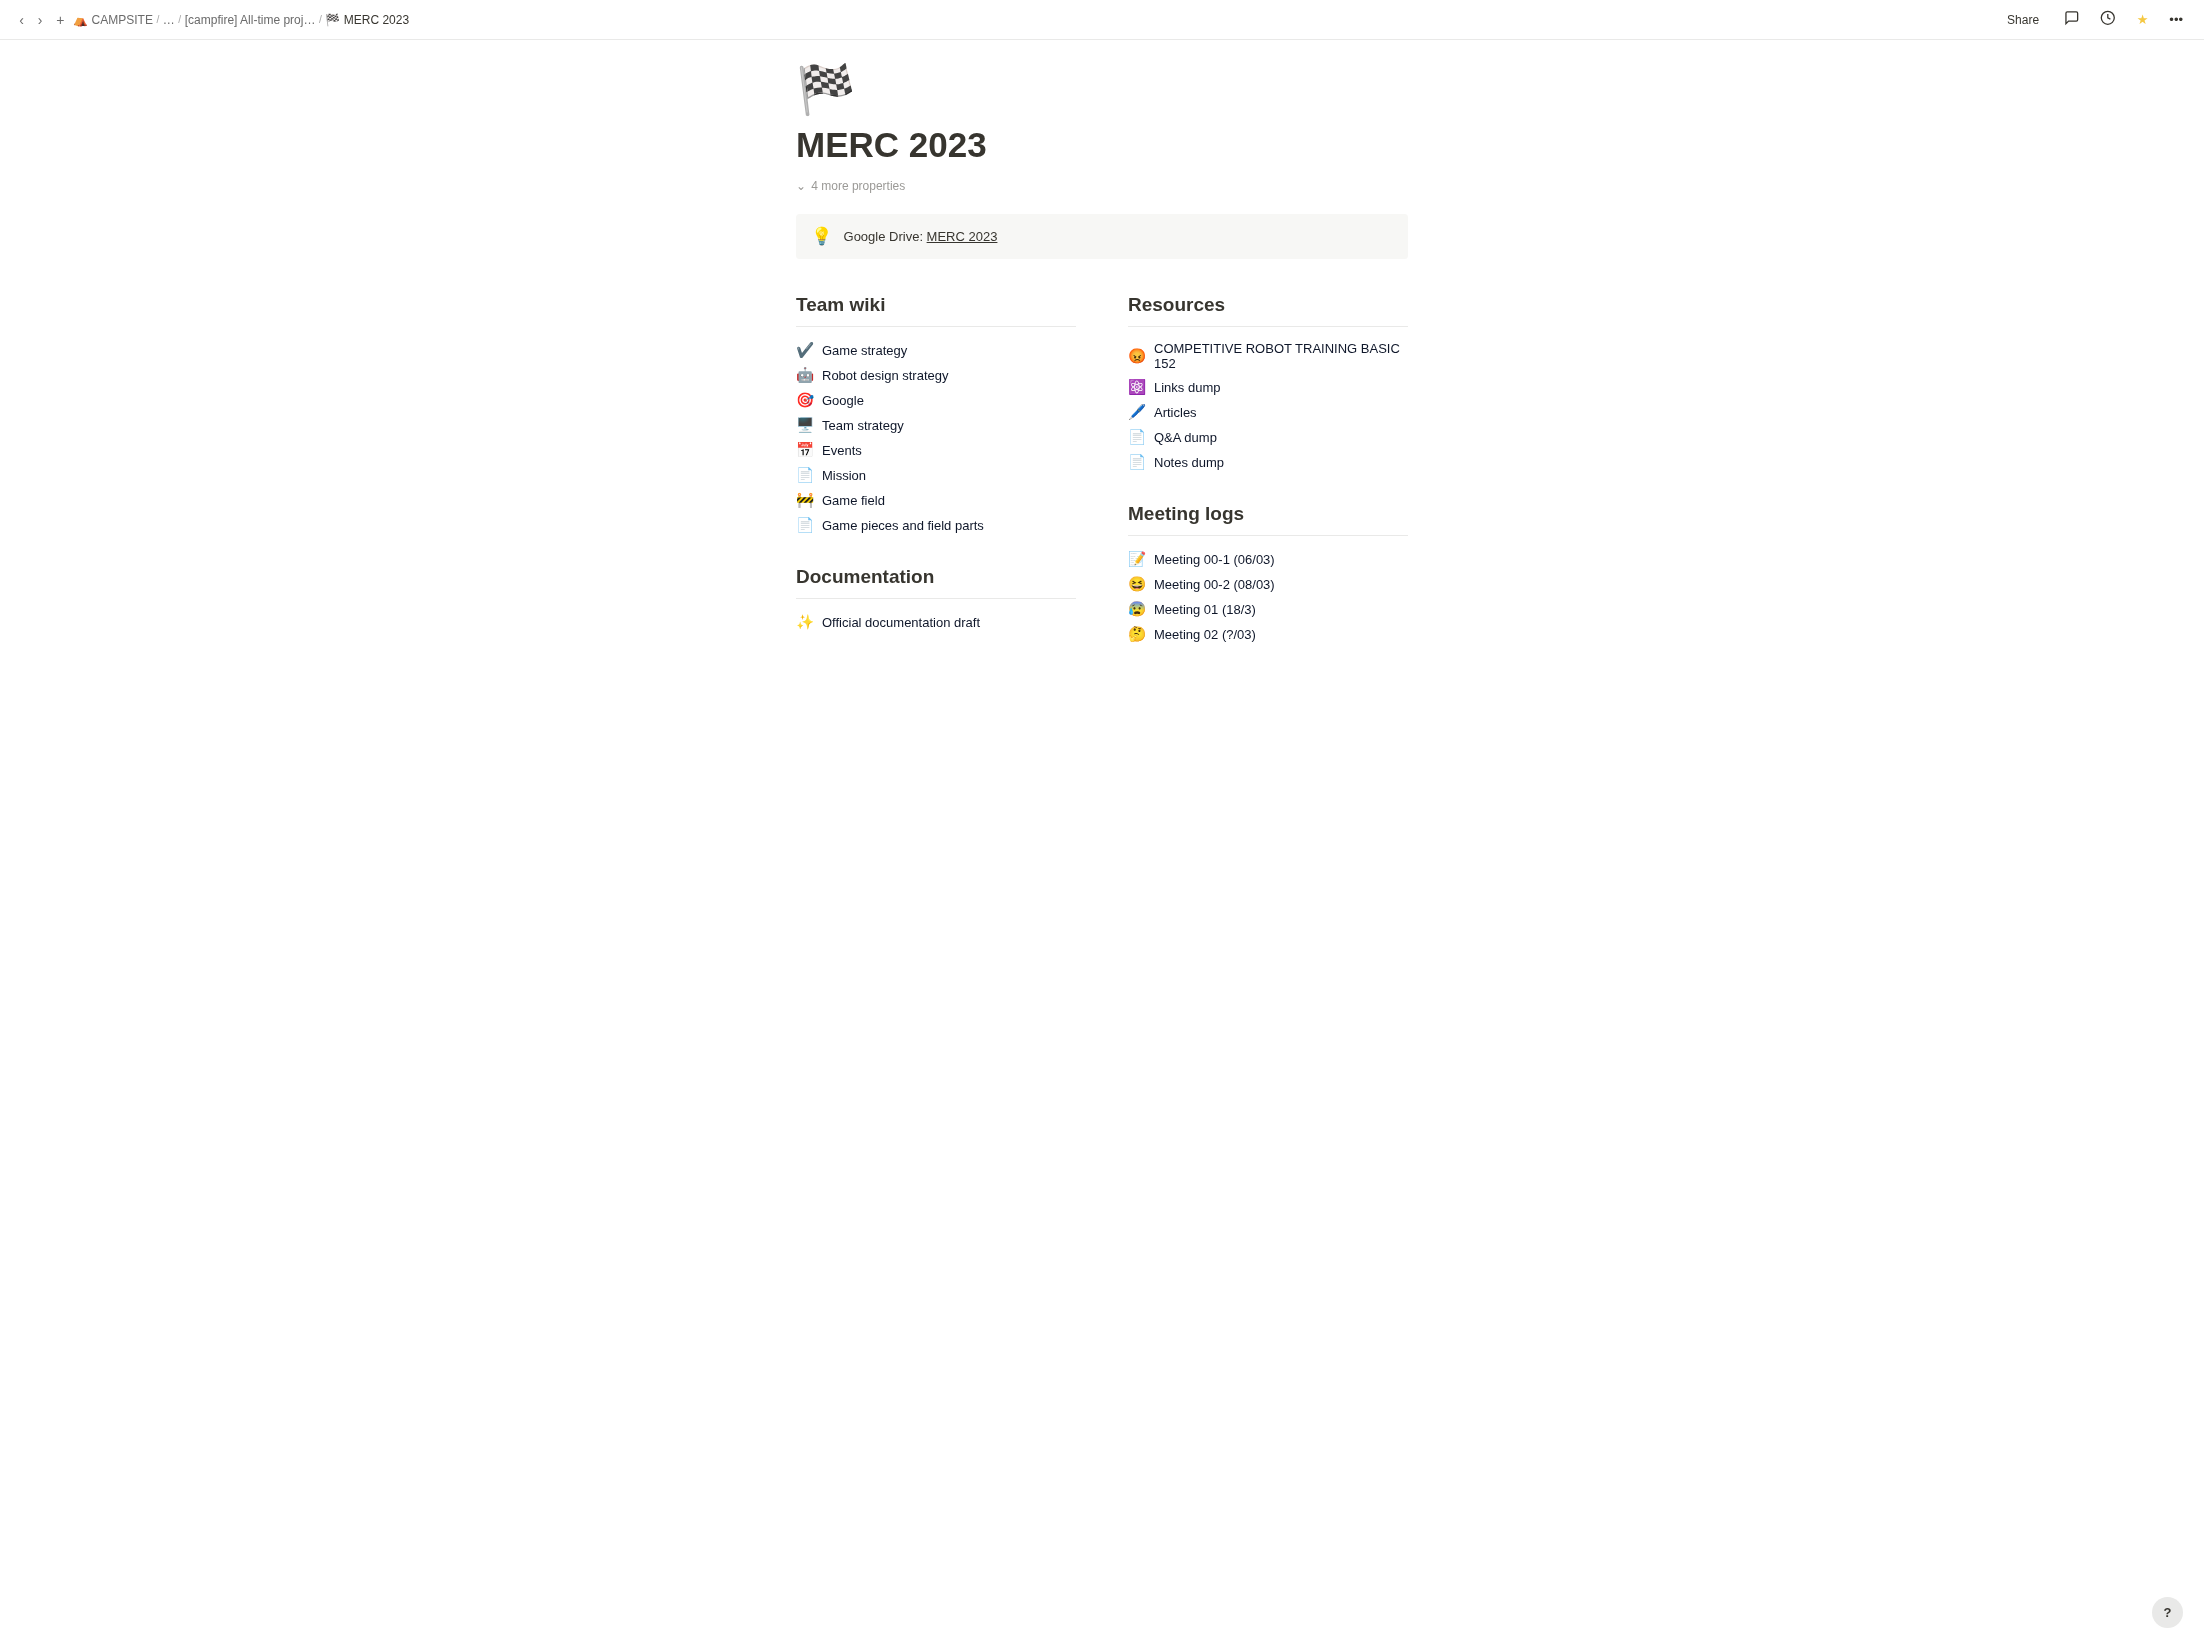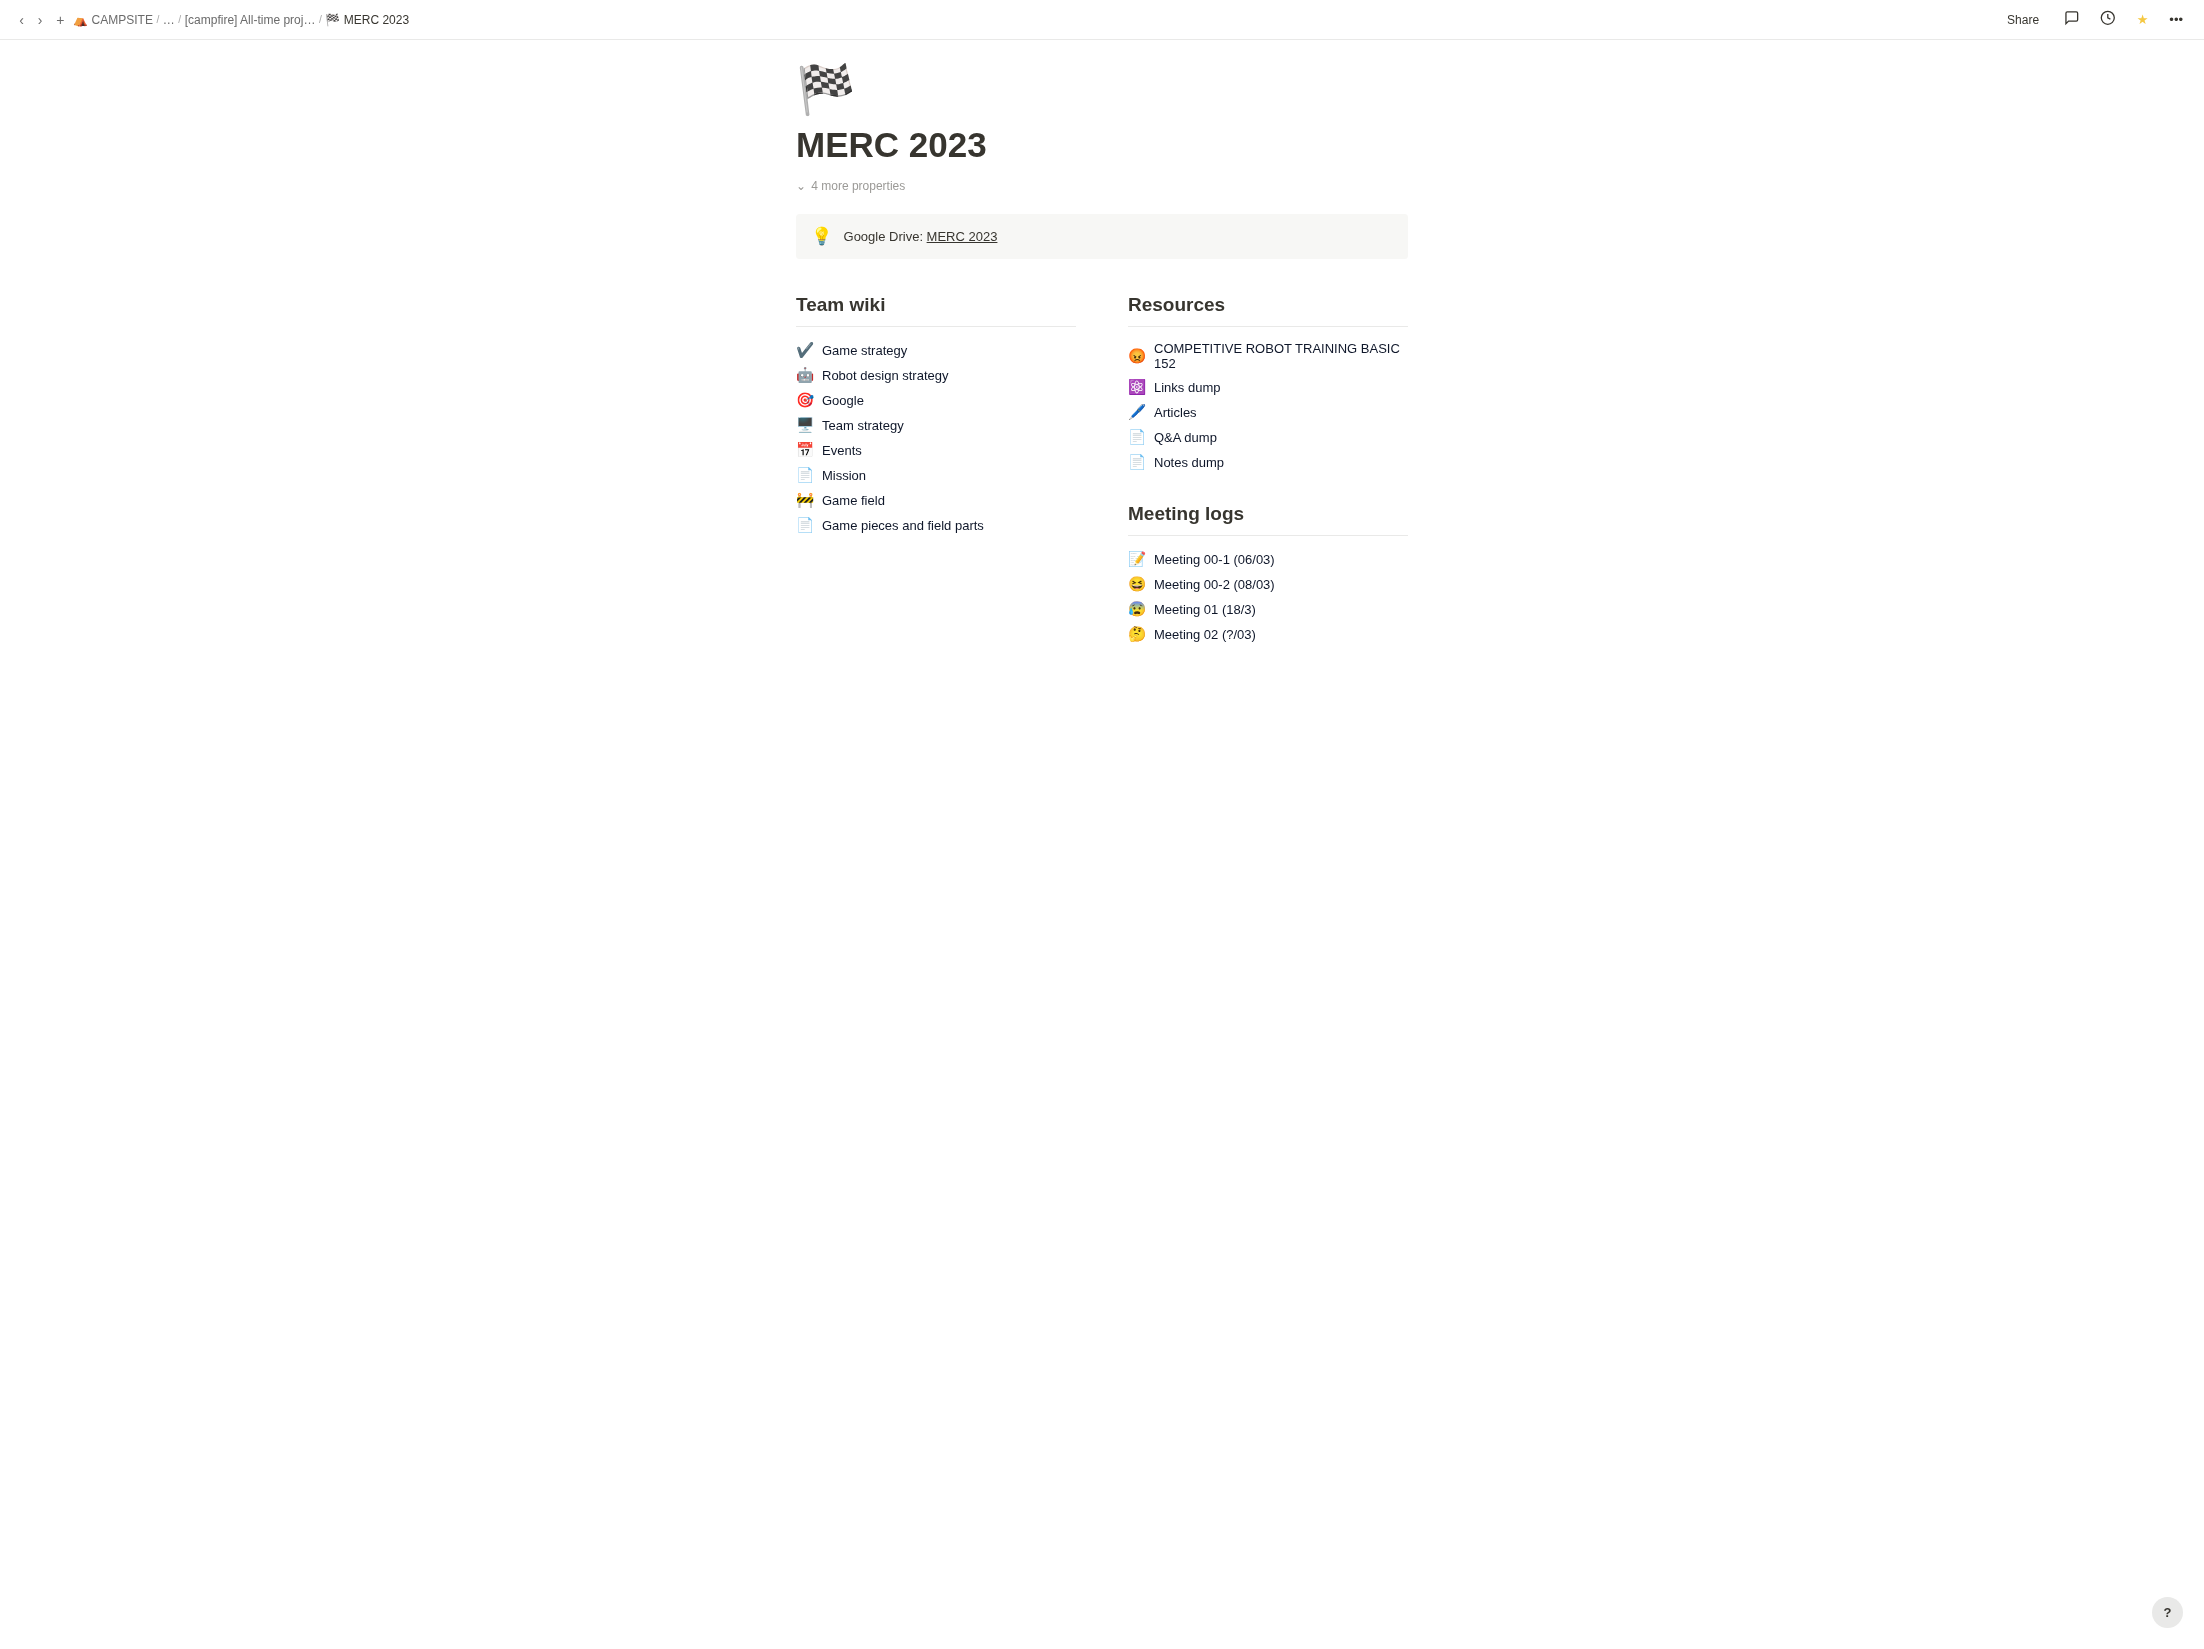--- a/index.html
+++ b/index.html
@@ -268,20 +268,29 @@
         <div class="list-item">
           <span class="list-item-icon">🚧</span>
           <span class="list-item-text">Game field</span>
         </div>
         <div class="list-item">
           <span class="list-item-icon">📄</span>
           <span class="list-item-text">Game pieces and field parts</span>
         </div>
       </div>
 
+      <div class="section">
+        <h2 class="section-title">Documentation</h2>
+        <hr class="section-divider">
+
+        <div class="list-item">
+          <span class="list-item-icon">✨</span>
+          <span class="list-item-text">Official documentation draft</span>
+        </div>
+      </div>
     </div>
 
     <div>
 
       <div class="section">
         <h2 class="section-title">Resources</h2>
         <hr class="section-divider">
 
         <div class="list-item">
           <span class="list-item-icon">😡</span>

